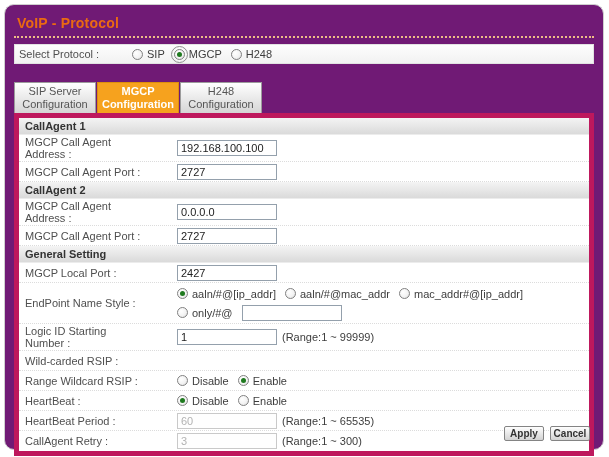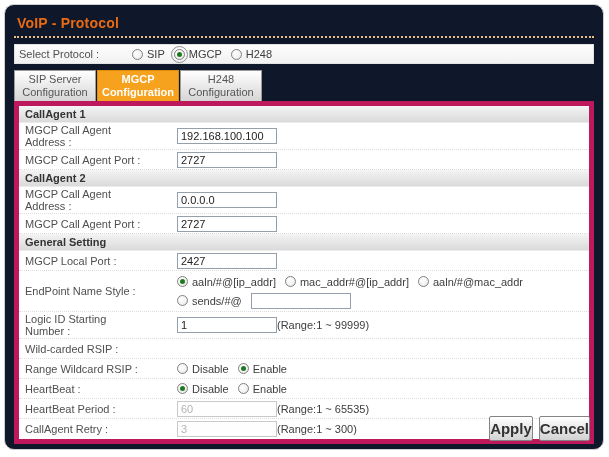--- a/index.html
+++ b/index.html
@@ -4,21 +4,21 @@
 <style>
   * { box-sizing: border-box; }
   html,body { margin:0; padding:0; }
   body {
     width:609px; height:457px; background:#ffffff; position:relative;
     font-family:"Liberation Sans", sans-serif; font-size:11px; color:#333;
     overflow:hidden;
   }
   .panel {
     position:absolute; left:4px; top:4px; width:600px; height:446px;
-    background:#0f172a; border:1px solid #cfcfcf; border-radius:10px;
+    background:#701a75; border:1px solid #cfcfcf; border-radius:10px;
   }
   .page-title {
     margin:10px 12px 0; color:#ea6a12; font-size:14px; font-weight:bold;
     letter-spacing:.2px;
   }
   .title-divider { margin:5px 9px 6px; border-bottom:2px dotted #eebd86; height:0; }
 
   
   .proto-bar {
     margin:1px 9px; height:20px; border:1px solid #e2e2e2;
@@ -35,21 +35,21 @@
     display:inline-block; position:relative; flex-shrink:0;
   }
   .radio.selected::after {
     content:""; position:absolute; left:2px; top:2px; width:5px; height:5px;
     border-radius:50%; background:#1f7a1f;
   }
   .radio.focused { outline:1px solid #8f8f8f; outline-offset:2px; }
   .radio-text { margin-left:4px; color:#3d3d3d; white-space:nowrap; }
 
   
-  .tabs { display:flex; margin:6px 0 0 9px; height:31px; }
+  .tabs { display:flex; margin:18px 0 0 9px; height:31px; }
   .tab {
     width:82px; margin-right:1px; border:1px solid #9c9c9c; border-bottom:none;
     display:flex; flex-direction:column; justify-content:center; text-align:center;
     font-size:11px; line-height:13px; color:#555;
     background:linear-gradient(#ffffff,#d5d5d5); cursor:pointer;
   }
   .tab.active {
     background:#f6a21e; color:#ffffff; font-weight:bold; border-color:#dd8f0c;
   }
 
@@ -67,27 +67,27 @@
   .row-label { width:122px; padding-left:6px; color:#4f4f4f; flex-shrink:0; }
   .row-control { display:flex; align-items:center; flex-wrap:wrap; }
   .stacked { flex-direction:column; align-items:flex-start; }
   .ctl-line { display:flex; align-items:center; min-height:19px; }
 
   .textbox {
     width:100px; height:16px; border:1px solid #94a0ac; background:#fff;
     font-family:inherit; font-size:11px; color:#222; padding:0 3px;
   }
   .textbox:disabled { color:#b3b3b3; border-color:#c9c9c9; background:#fefefe; }
-  .range-note { color:#3d3d3d; }
+  .range-note { margin-left:5px; color:#3d3d3d; }
 
   
   .actions { position:absolute; right:13px; bottom:8px; display:flex; gap:6px; }
   .btn {
-    min-width:40px; height:25px; padding:0 0; font-family:inherit;
-    font-size:15px; font-weight:bold; color:#333;
+    min-width:40px; height:15px; padding:0 0; font-family:inherit;
+    font-size:10px; font-weight:bold; color:#333;
     background:linear-gradient(#ffffff,#d2d2d2); border:1px solid #848484;
     border-radius:2px; cursor:pointer;
   }
 </style>
 </head>
 <body>
 
 <div class="panel">
 
   <div class="page-title">VoIP - Protocol</div>
@@ -170,31 +170,31 @@
     <div class="row">
       <div class="row-label">EndPoint Name Style :</div>
       <div class="row-control stacked">
         <div class="ctl-line">
           <span class="radio-opt">
             <span class="radio selected"></span>
             <span class="radio-text">aaln/#@[ip_addr]</span>
           </span>
           <span class="radio-opt">
             <span class="radio"></span>
+            <span class="radio-text">aaln/#@mac_addr</span>
+          </span>
+          <span class="radio-opt">
+            <span class="radio"></span>
             <span class="radio-text">mac_addr#@[ip_addr]</span>
-          </span>
-          <span class="radio-opt">
-            <span class="radio"></span>
-            <span class="radio-text">aaln/#@mac_addr</span>
           </span>
         </div>
         <div class="ctl-line">
           <span class="radio-opt">
             <span class="radio"></span>
-            <span class="radio-text">sends/#@</span>
+            <span class="radio-text">only/#@</span>
           </span>
           <input type="text" class="textbox" value="" style="">
         </div>
       </div>
     </div>
 
     <div class="row">
       <div class="row-label">Logic ID Starting Number :</div>
       <div class="row-control">
         <input type="text" class="textbox" value="1" style="">

